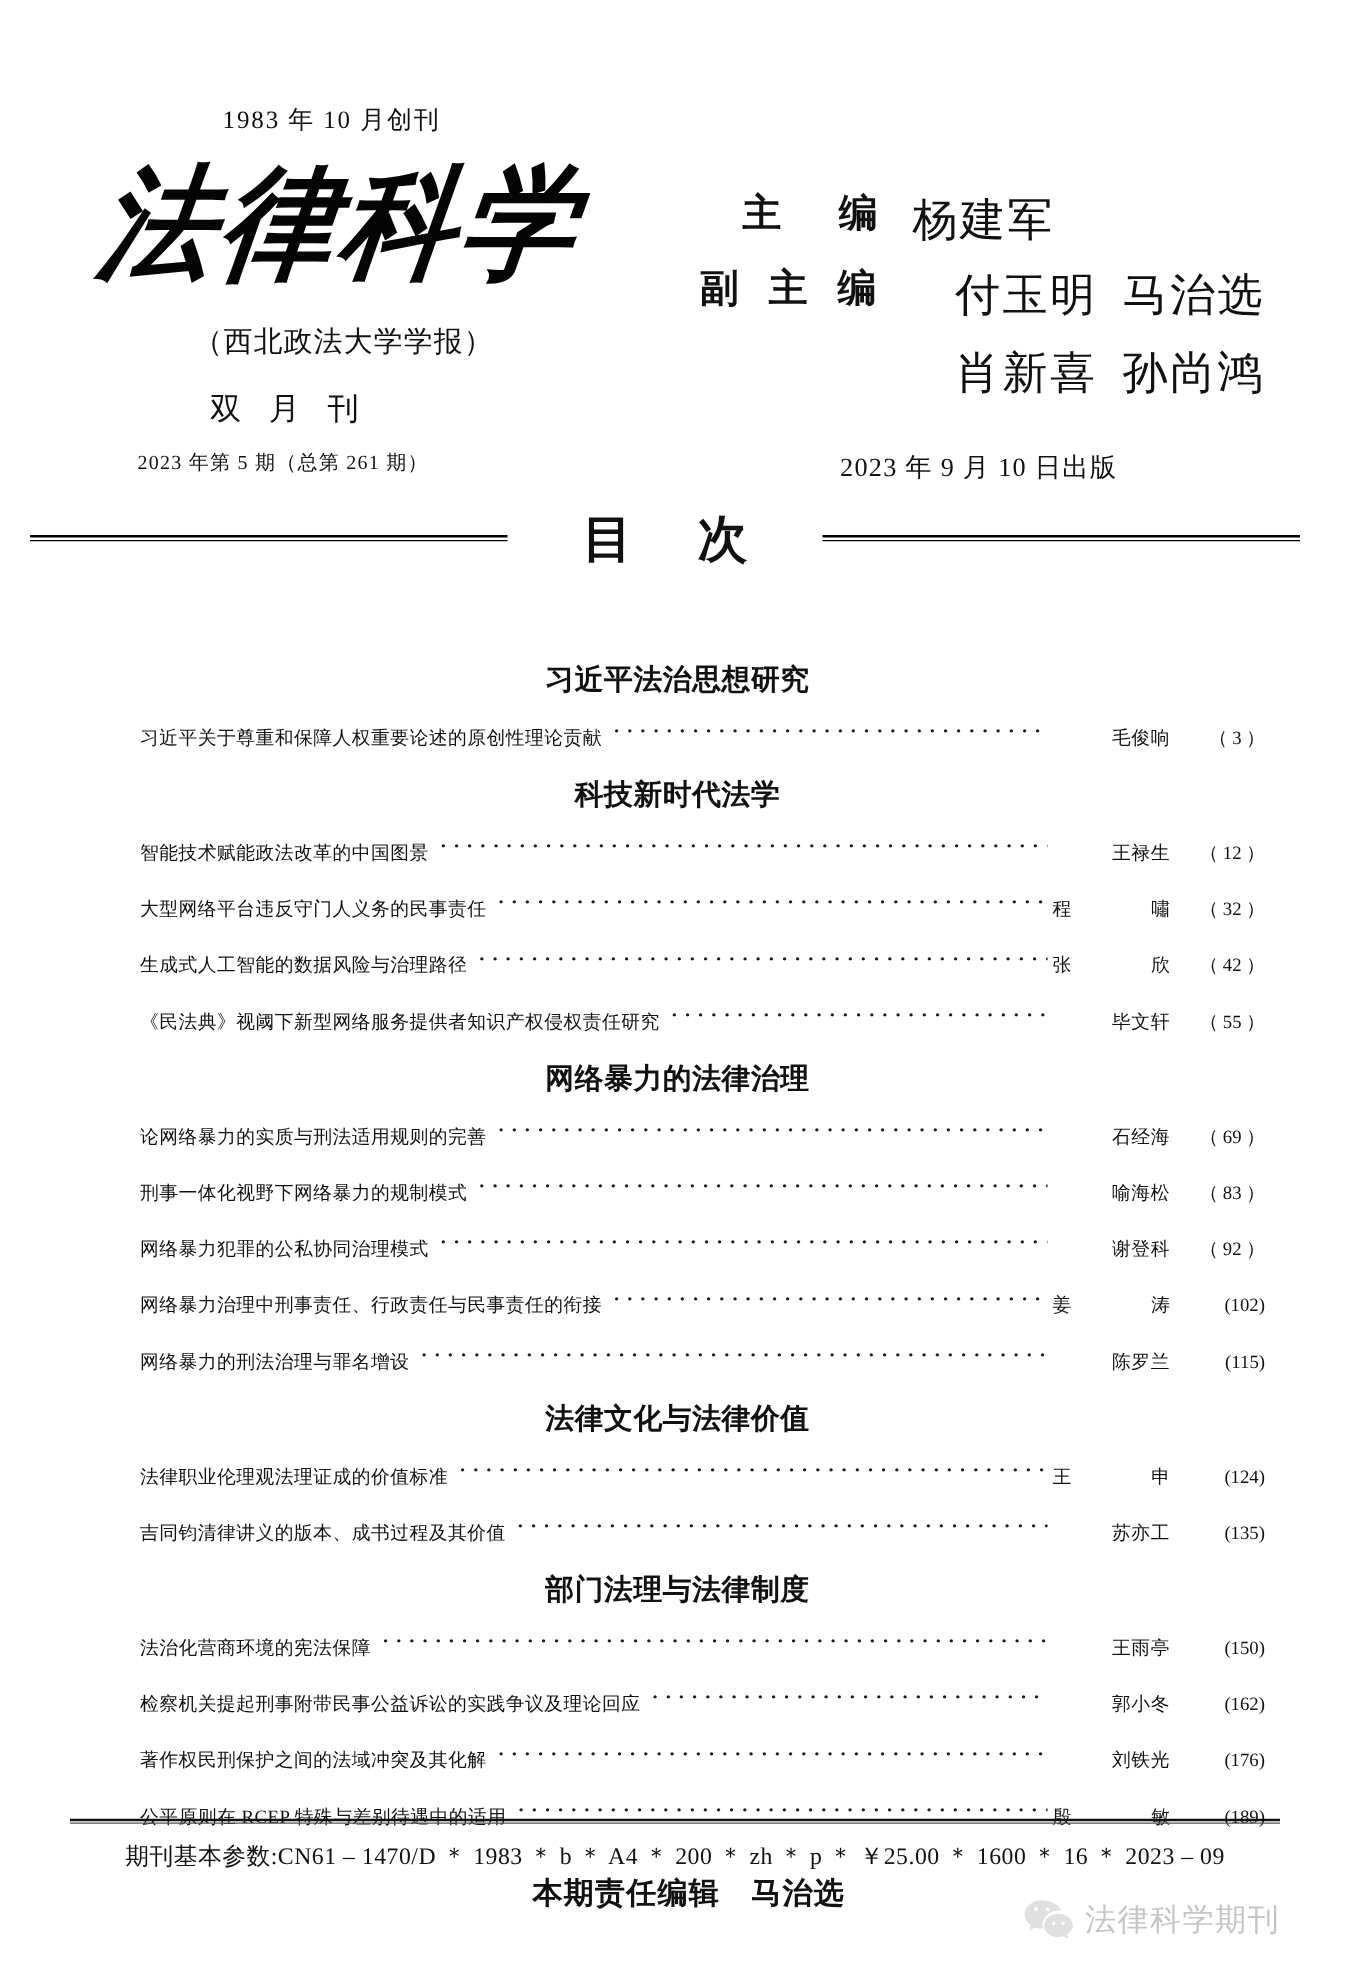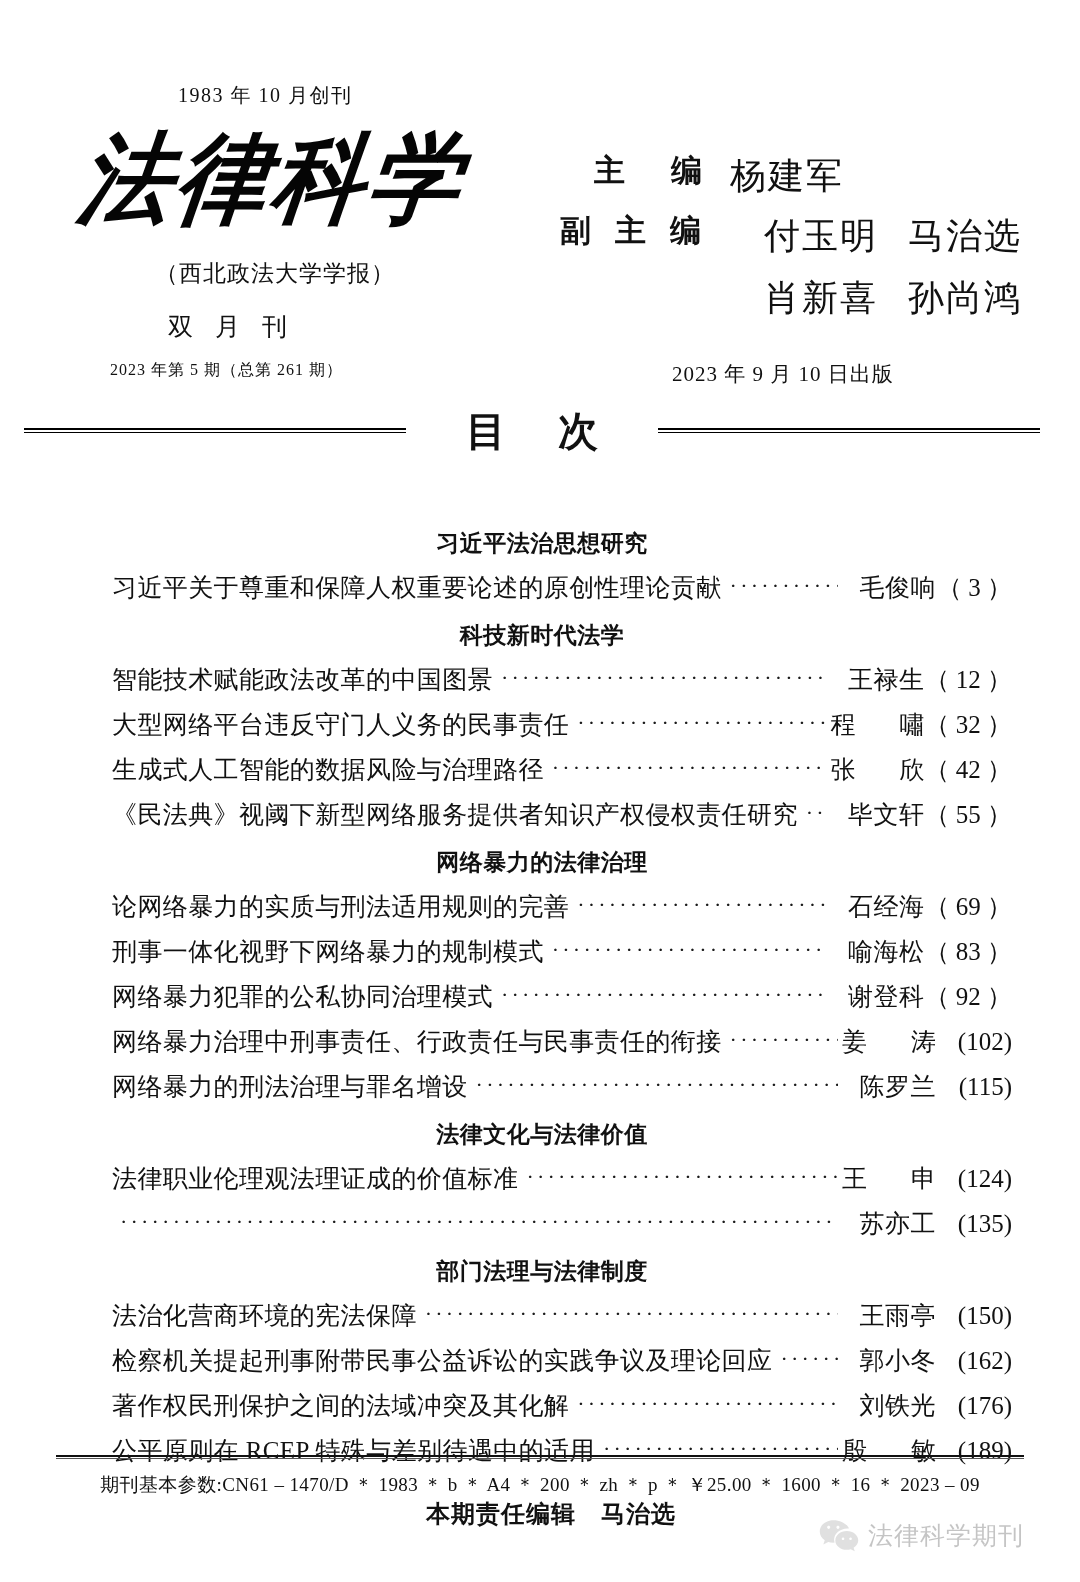--- a/index.html
+++ b/index.html
@@ -119,21 +119,21 @@
     box-sizing: border-box;
   }
   .ed-names {
     display: inline-block;
     font-size: 36px;
     font-family: Liberation Mono, monospace;
     vertical-align: top;
     padding-top: 2px;
   }
   .ed-names .nm { display: inline-block; letter-spacing: 2px; }
-  .ed-names .nm + .nm { margin-left: 30px; }
+  .ed-names .nm + .nm { margin-left: 20px; }
 
   .ed-row.r2 { height: 62px; }
   .ed-row.r3 { height: 56px; padding-left: 204px; }
 
   .pub-date {
     position: absolute;
     left: 672px;
     top: 360px;
     font-size: 21px;
     letter-spacing: 1px;
@@ -189,21 +189,21 @@
     padding-top: 10px;
     font-family: "DejaVu Serif", "Liberation Serif", serif;
     white-space: nowrap;
     text-align: center;
   }
   .section:first-child .section-heading { padding-top: 0; }
 
   .entry {
     display: flex;
     align-items: baseline;
-    font-size: 25px;
+    font-size: 15px;
     line-height: 45px;
     height: 45px;
     padding-left: 40px;
     white-space: nowrap;
     overflow: hidden;
   }
   .entry-title {
     flex: 0 0 auto;
     letter-spacing: 0.4px;
   }
@@ -422,20 +422,21 @@
         <div class="entry">
           <span class="entry-title">法律职业伦理观法理证成的价值标准</span>
           <span class="entry-leader"></span>
           <span class="entry-author two-char">
             <span class="ch">王</span>
             <span class="ch">申</span>
           </span>
           <span class="entry-page">(124)</span>
         </div>
         <div class="entry">
+          <span class="entry-title">吉同钧清律讲义的版本、成书过程及其价值</span>
           <span class="entry-leader"></span>
           <span class="entry-author">苏亦工</span>
           <span class="entry-page">(135)</span>
         </div>
       </div>
       <div class="section">
         <div class="section-heading">部门法理与法律制度</div>
         <div class="entry">
           <span class="entry-title">法治化营商环境的宪法保障</span>
           <span class="entry-leader"></span>

